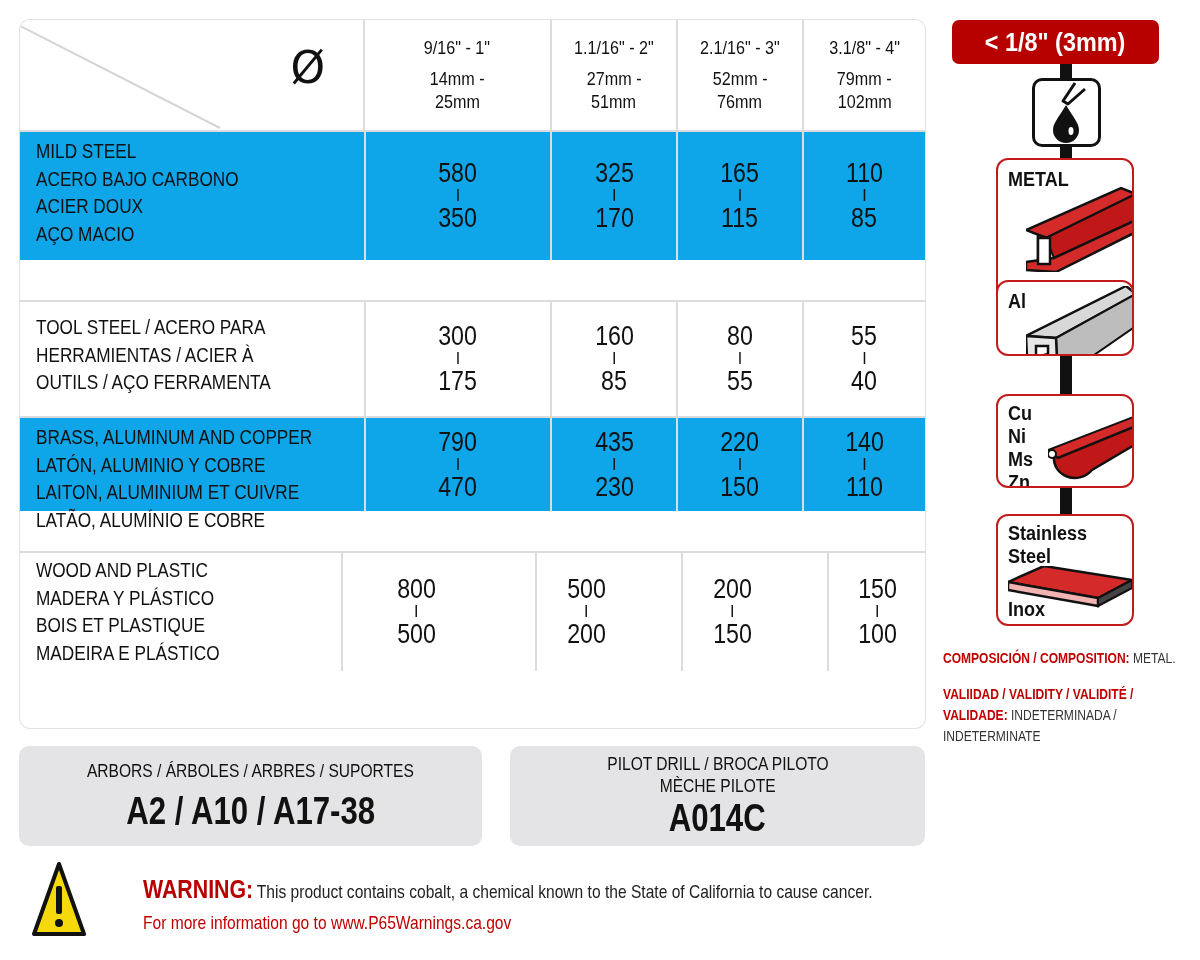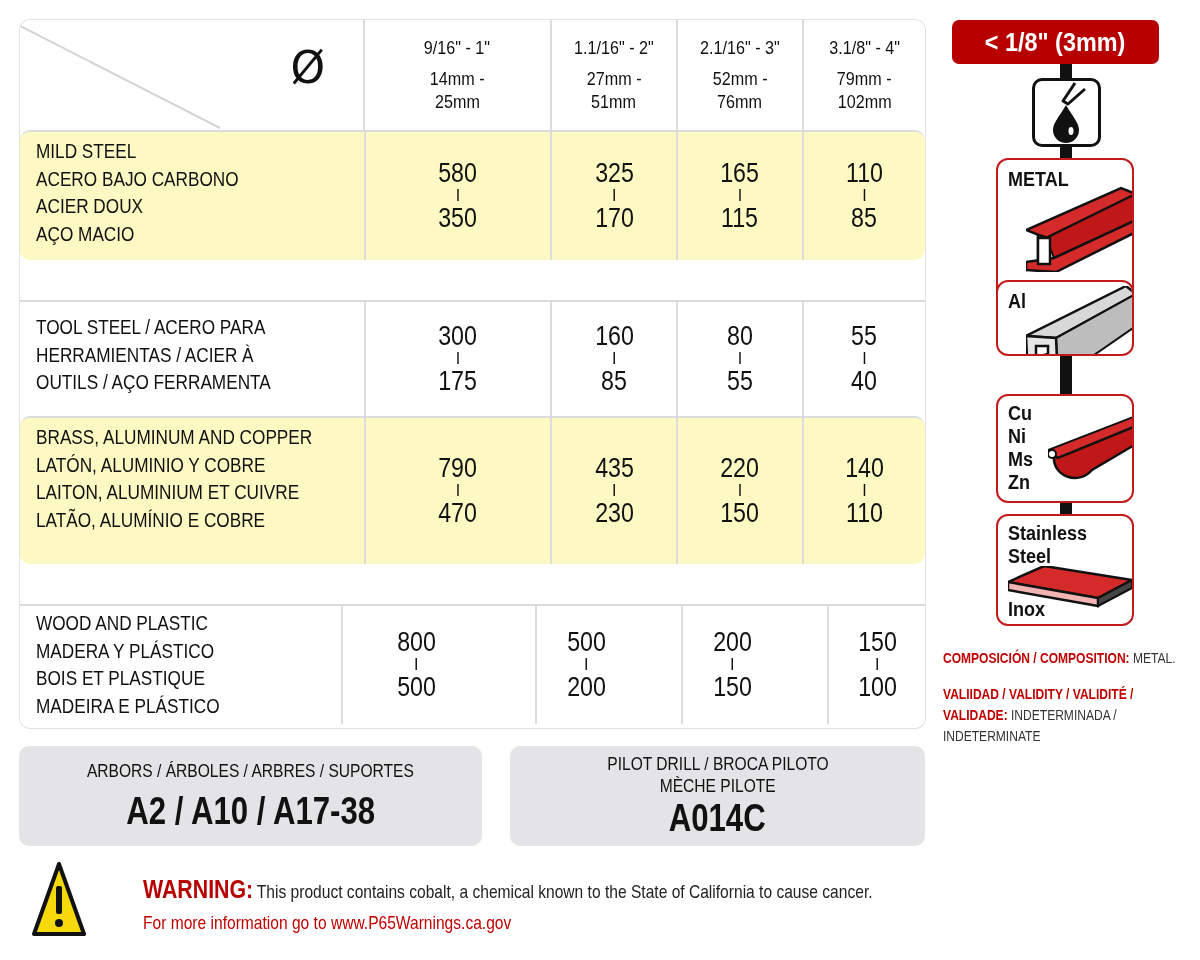--- a/index.html
+++ b/index.html
@@ -19,21 +19,21 @@
   }
   .title-line {
     font-family: "Liberation Sans", sans-serif; font-weight: 700;
     font-size: 30px; letter-spacing: -0.5px; line-height: 38px;
     transform: scaleX(0.86); white-space: nowrap;
   }
 
   .grid { position: relative; }
   .row { display: flex; border-top: 2px solid #dcdcde; }
   .row.header { border-top: none; height: 110px; background: #fff; }
-  .row.shade { background: #fef9c3; border-radius: 10px; }
+  .row.shade { background: #0ea5e9; }
   .row.plain { background: #fff; margin-top: 40px; }
   .cell-label {
     width: 368px; padding: 8px 0 0 16px; position: relative;
   }
   .cell-val {
     border-left: 2px solid #dcdcde;
     display: flex; flex-direction: column; align-items: center; justify-content: center;
   }
   .c1 { width: 200px; } .c2 { width: 135px; } .c3 { width: 135px; } .c4 { width: 132px; }
   .row.header .cell-label { padding: 0; }
@@ -46,21 +46,21 @@
   }
   .hdr-frac { font-size: 19px; font-weight: 400; transform: scaleX(0.85); white-space: nowrap; margin-bottom: 8px; }
   .hdr-mm { font-size: 19px; line-height: 23px; text-align: center; transform: scaleX(0.85); white-space: nowrap; }
 
   .mat-line {
     font-size: 20px; line-height: 27.5px; font-weight: 400; white-space: nowrap;
     transform: scaleX(0.86); transform-origin: left center;
   }
   .v-num { font-size: 27px; line-height: 29px; transform: scaleX(0.86); }
   .v-sep { font-size: 16px; line-height: 16px; }
-  .r1 { height: 130px; } .r2 { height: 116px; } .r3 { height: 148px; } .r4 { height: 120px; gap: 46px; }
+  .r1 { height: 130px; } .r2 { height: 116px; } .r3 { height: 95px; } .r4 { height: 120px; gap: 46px; }
   .r1 .cell-label { padding-top: 6px; }
   .r2 .cell-label { padding-top: 12px; }
   .r3 .cell-label { padding-top: 6px; }
   .r4 .cell-label { padding-top: 4px; }
 
   
   .info-box {
     position: absolute; top: 746px; height: 100px; background: #e4e4e6;
     border-radius: 10px; display: flex; flex-direction: column; align-items: center; justify-content: center;
   }
@@ -87,21 +87,21 @@
   .thick-badge span { transform: scaleX(0.9); white-space: nowrap; }
   .spine { position: absolute; left: 1060px; top: 64px; width: 12px; height: 540px; background: #111; }
   .coolant { position: absolute; left: 1032px; top: 78px; width: 69px; height: 69px; background: #fff; border: 3px solid #111; border-radius: 10px; }
   .mat-card {
     position: absolute; left: 996px; width: 138px; background: #fff;
     border: 2.5px solid #c31b1b; border-radius: 12px; overflow: hidden;
   }
   .mat-card .mlabel { position: absolute; left: 10px; font-weight: 700; font-size: 20px; line-height: 23px; transform: scaleX(0.9); transform-origin: left top; }
   .m1 { top: 158px; height: 145px; }
   .m2 { top: 280px; height: 76px; }
-  .m3 { top: 394px; height: 109px; }
+  .m3 { top: 394px; height: 94px; }
   .m4 { top: 514px; height: 112px; text-decoration: underline; }
   .mat-card svg { position: absolute; }
 
   .side-note { position: absolute; left: 943px; font-size: 14px; line-height: 21px; white-space: nowrap; transform: scaleX(0.86); transform-origin: left top; }
   .side-note .red { color: #c00000; font-weight: 700; }
   .side-note .grey { color: #333; }
 </style>
 </head>
 <body>
 

